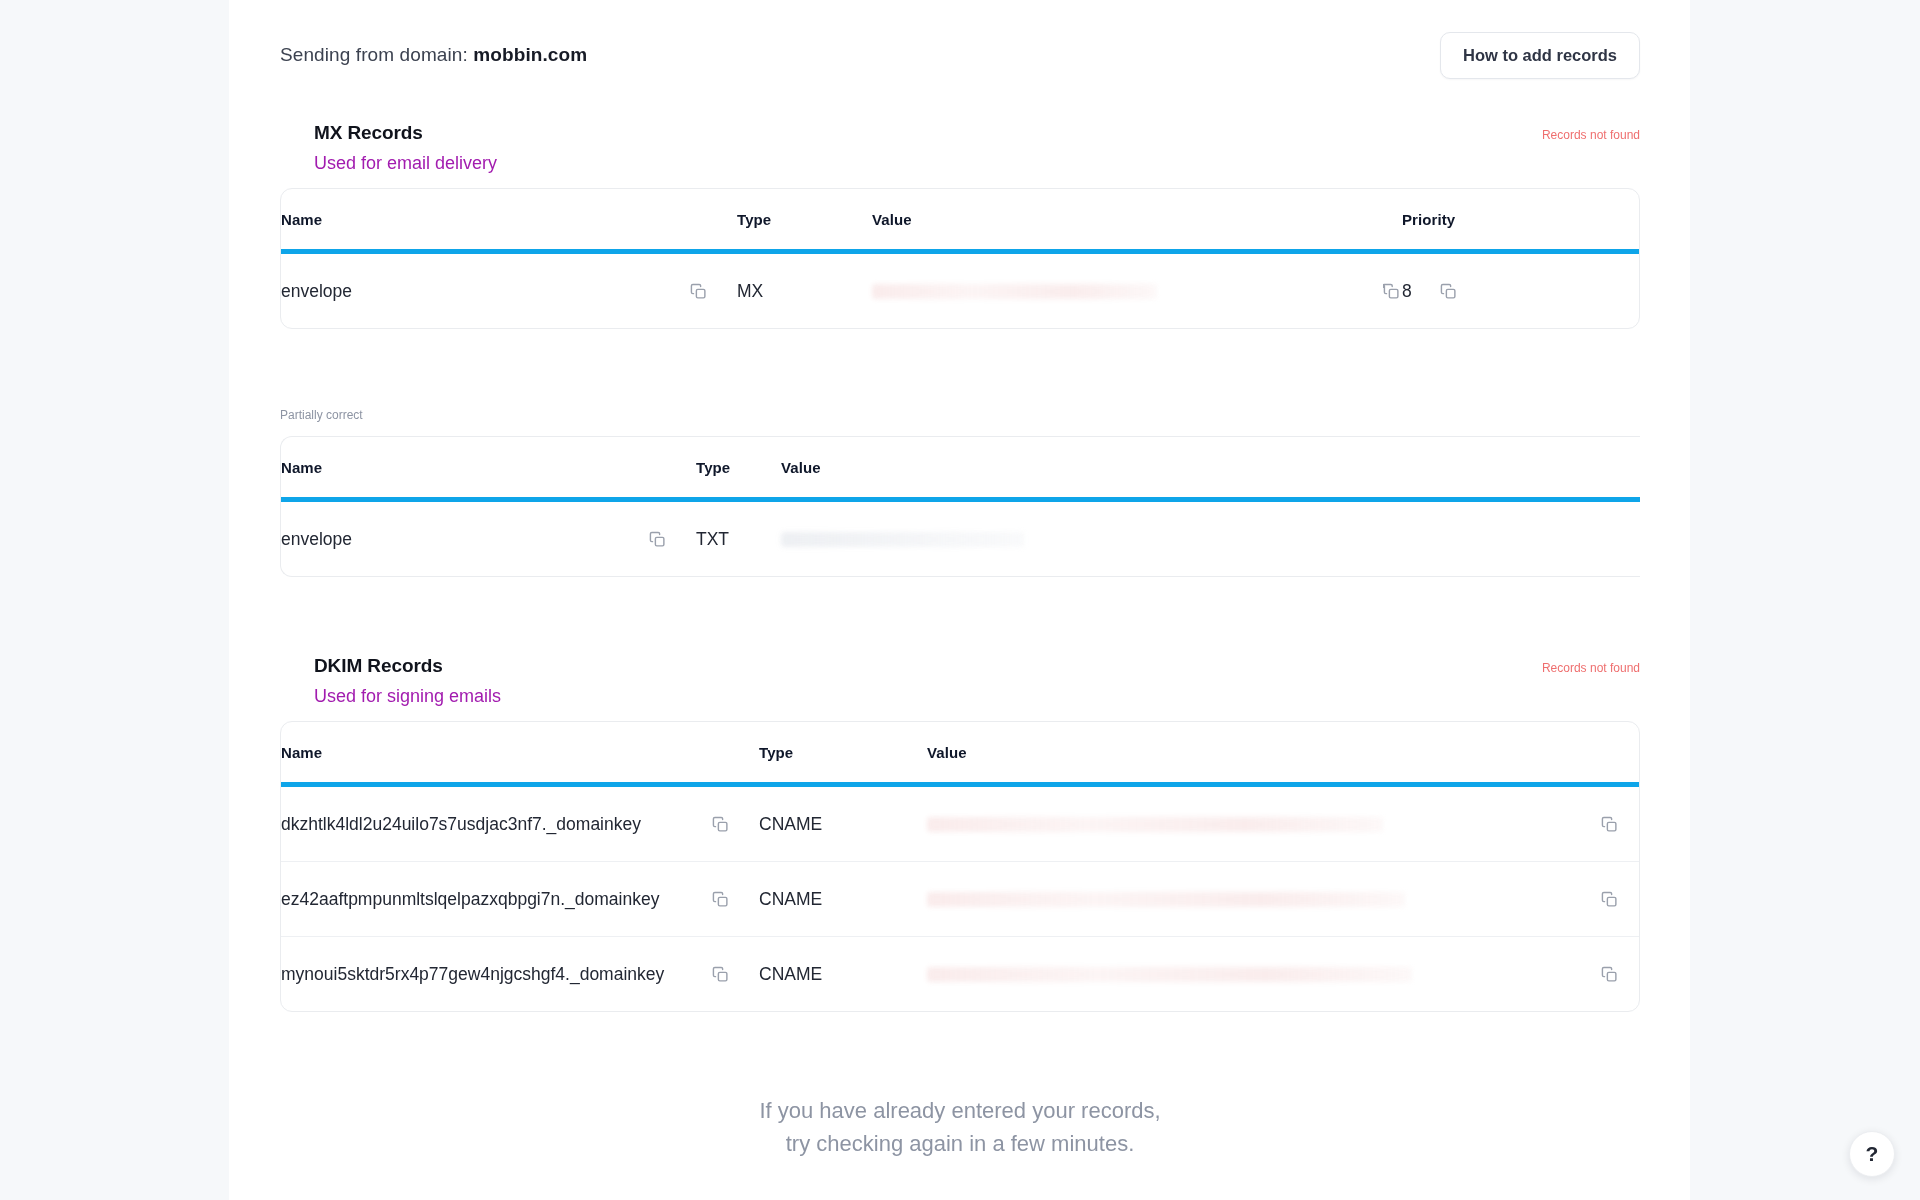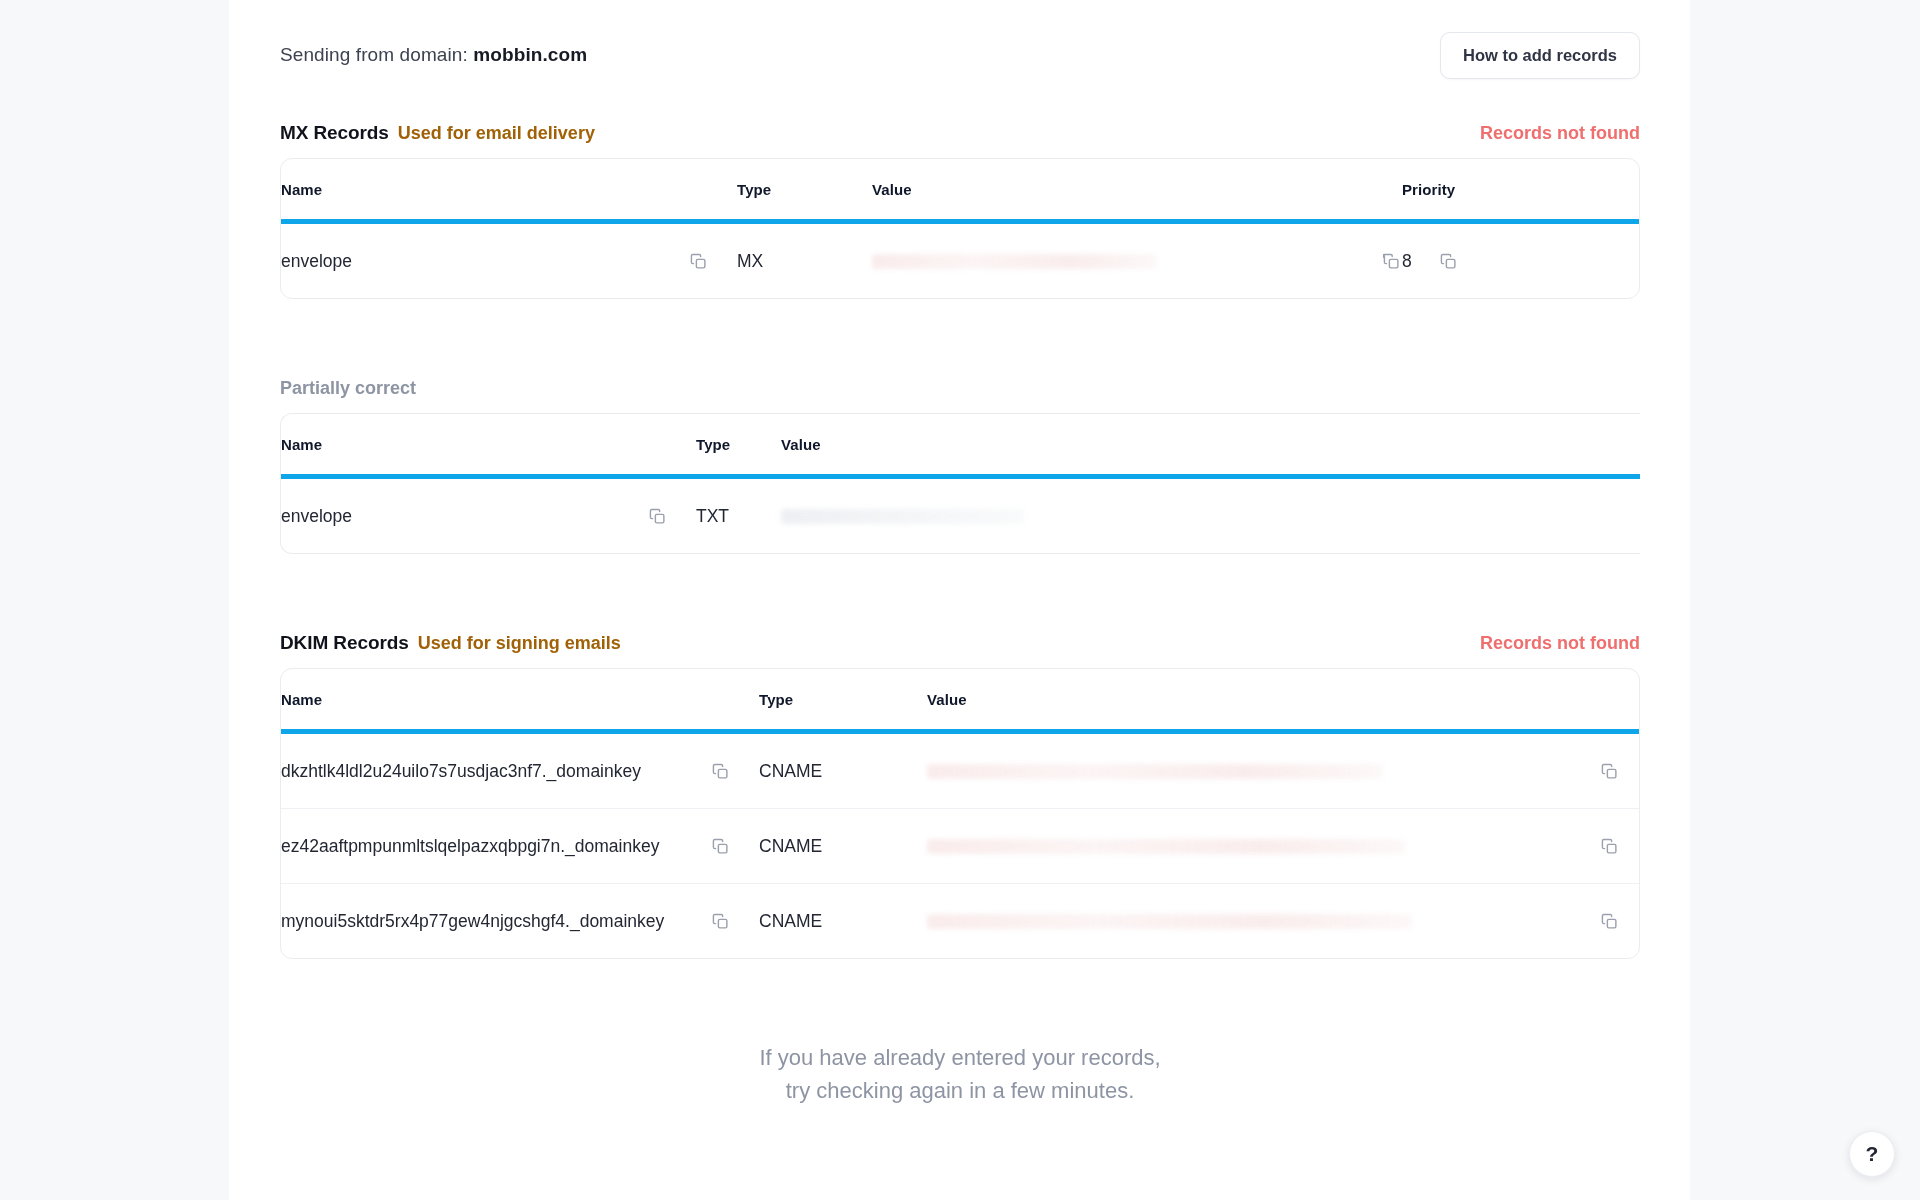--- a/index.html
+++ b/index.html
@@ -81,38 +81,40 @@
     display: flex;
     align-items: baseline;
     justify-content: space-between;
     padding-bottom: 14px;
   }
 
   .section-head-left {
     display: flex;
     align-items: baseline;
     gap: 9px;
+    flex-direction: column;
   }
 
   .section-title {
     font-size: 19px;
     font-weight: 700;
     color: #10131c;
     letter-spacing: -0.1px;
   }
 
   .section-sub {
     font-size: 18px;
-    color: #a16207;
-    font-weight: 700;
+    color: #a21caf;
+    font-weight: 400;
+    margin-left: 34px;
   }
 
   .section-status {
-    font-size: 18px;
-    font-weight: 700;
+    font-size: 12px;
+    font-weight: 400;
     white-space: nowrap;
   }
   .status-error { color: #ef6f6f; }
   .status-warn  { color: #8d94a3; }
 
   
   .card {
     border: 1px solid #eaecef;
     border-radius: 12px;
     background: #fff;

